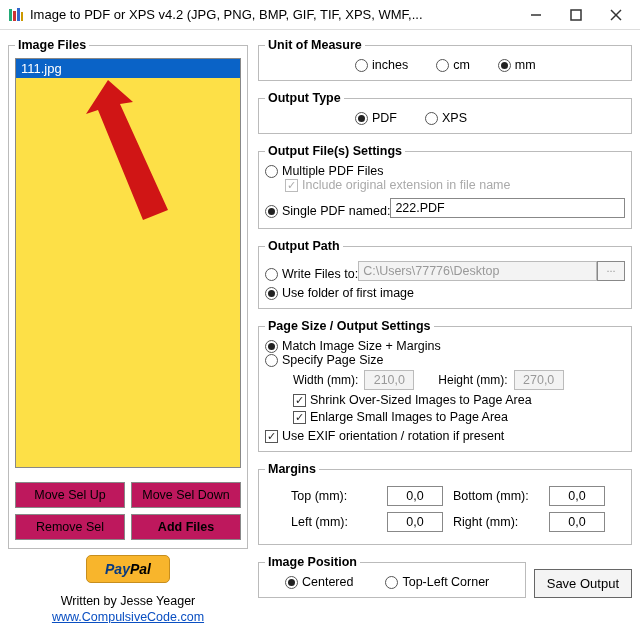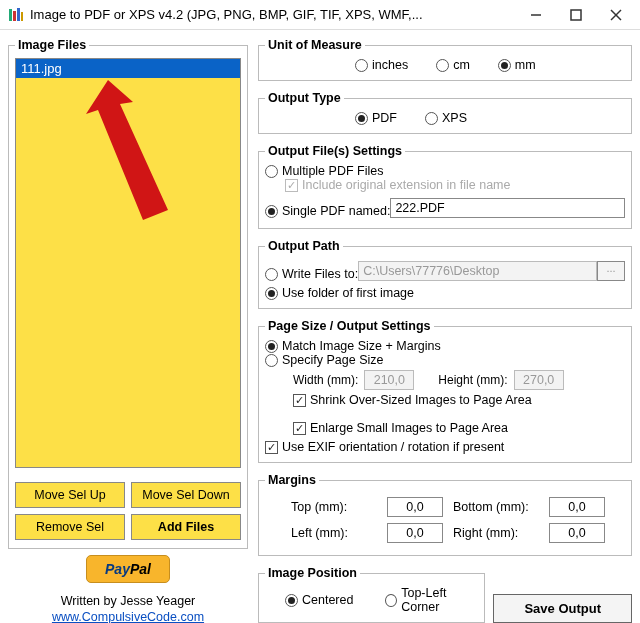--- a/index.html
+++ b/index.html
@@ -61,21 +61,21 @@
   .file-list .item {
     background: #0a63c7;
     color: #fff;
     padding: 2px 5px;
     font-size: 13px;
   }
   .btn-row { display: flex; gap: 6px; margin-top: 6px; }
   .btn {
     flex: 1;
     border: 1px solid #888;
-    background: #fde047;
+    background: #be185d;
     padding: 5px 0;
     text-align: center;
     cursor: pointer;
     font-size: 12.5px;
   }
   .btn.bold { font-weight: bold; }
   .right-col {
     flex: 1;
     display: flex;
     flex-direction: column;
@@ -146,22 +146,22 @@
     font-size: 14px;
     cursor:pointer;
   }
   .paypal span.pp-pay { color:#073a80; }
   .paypal span.pp-pal { color:#000000; }
   .credits { font-size: 12.5px; line-height:1.3; text-align:center; }
   .credits .link { color: #0a4fc2; text-decoration: underline; cursor:pointer;}
   .save-btn {
     margin-left: auto;
     border:1px solid #666; background:#f4f4f4;
-    font-weight:bold; font-size:13px;
-    padding: 6px 30px; cursor:pointer;
+    font-weight:normal; font-size:13px;
+    padding: 6px 12px; cursor:pointer;
   }
   
   .arrow-overlay {
     position: absolute;
     left: 78px; top: 80px;
     pointer-events: none;
   }
 </style>
 </head>
 <body>
@@ -310,21 +310,21 @@
         <input class="text disabled" value="210,0" style="">
         <span style="width:12px"></span>
         <span>Height (mm):</span>
         <input class="text disabled" value="270,0" style="">
       </div>
       <div class="sub2">
         <div class="check checked">
             <span class="box"></span>
             <span>Shrink Over-Sized Images to Page Area</span>
           </div>
-        <div class="check checked" style="margin-top:14px;">
+        <div class="check checked" style="margin-top:3px;">
             <span class="box"></span>
             <span>Enlarge Small Images to Page Area</span>
           </div>
       </div>
       <div class="check checked" style="margin-top:5px;">
           <span class="box"></span>
           <span>Use EXIF orientation / rotation if present</span>
         </div>
     </fieldset>
 

